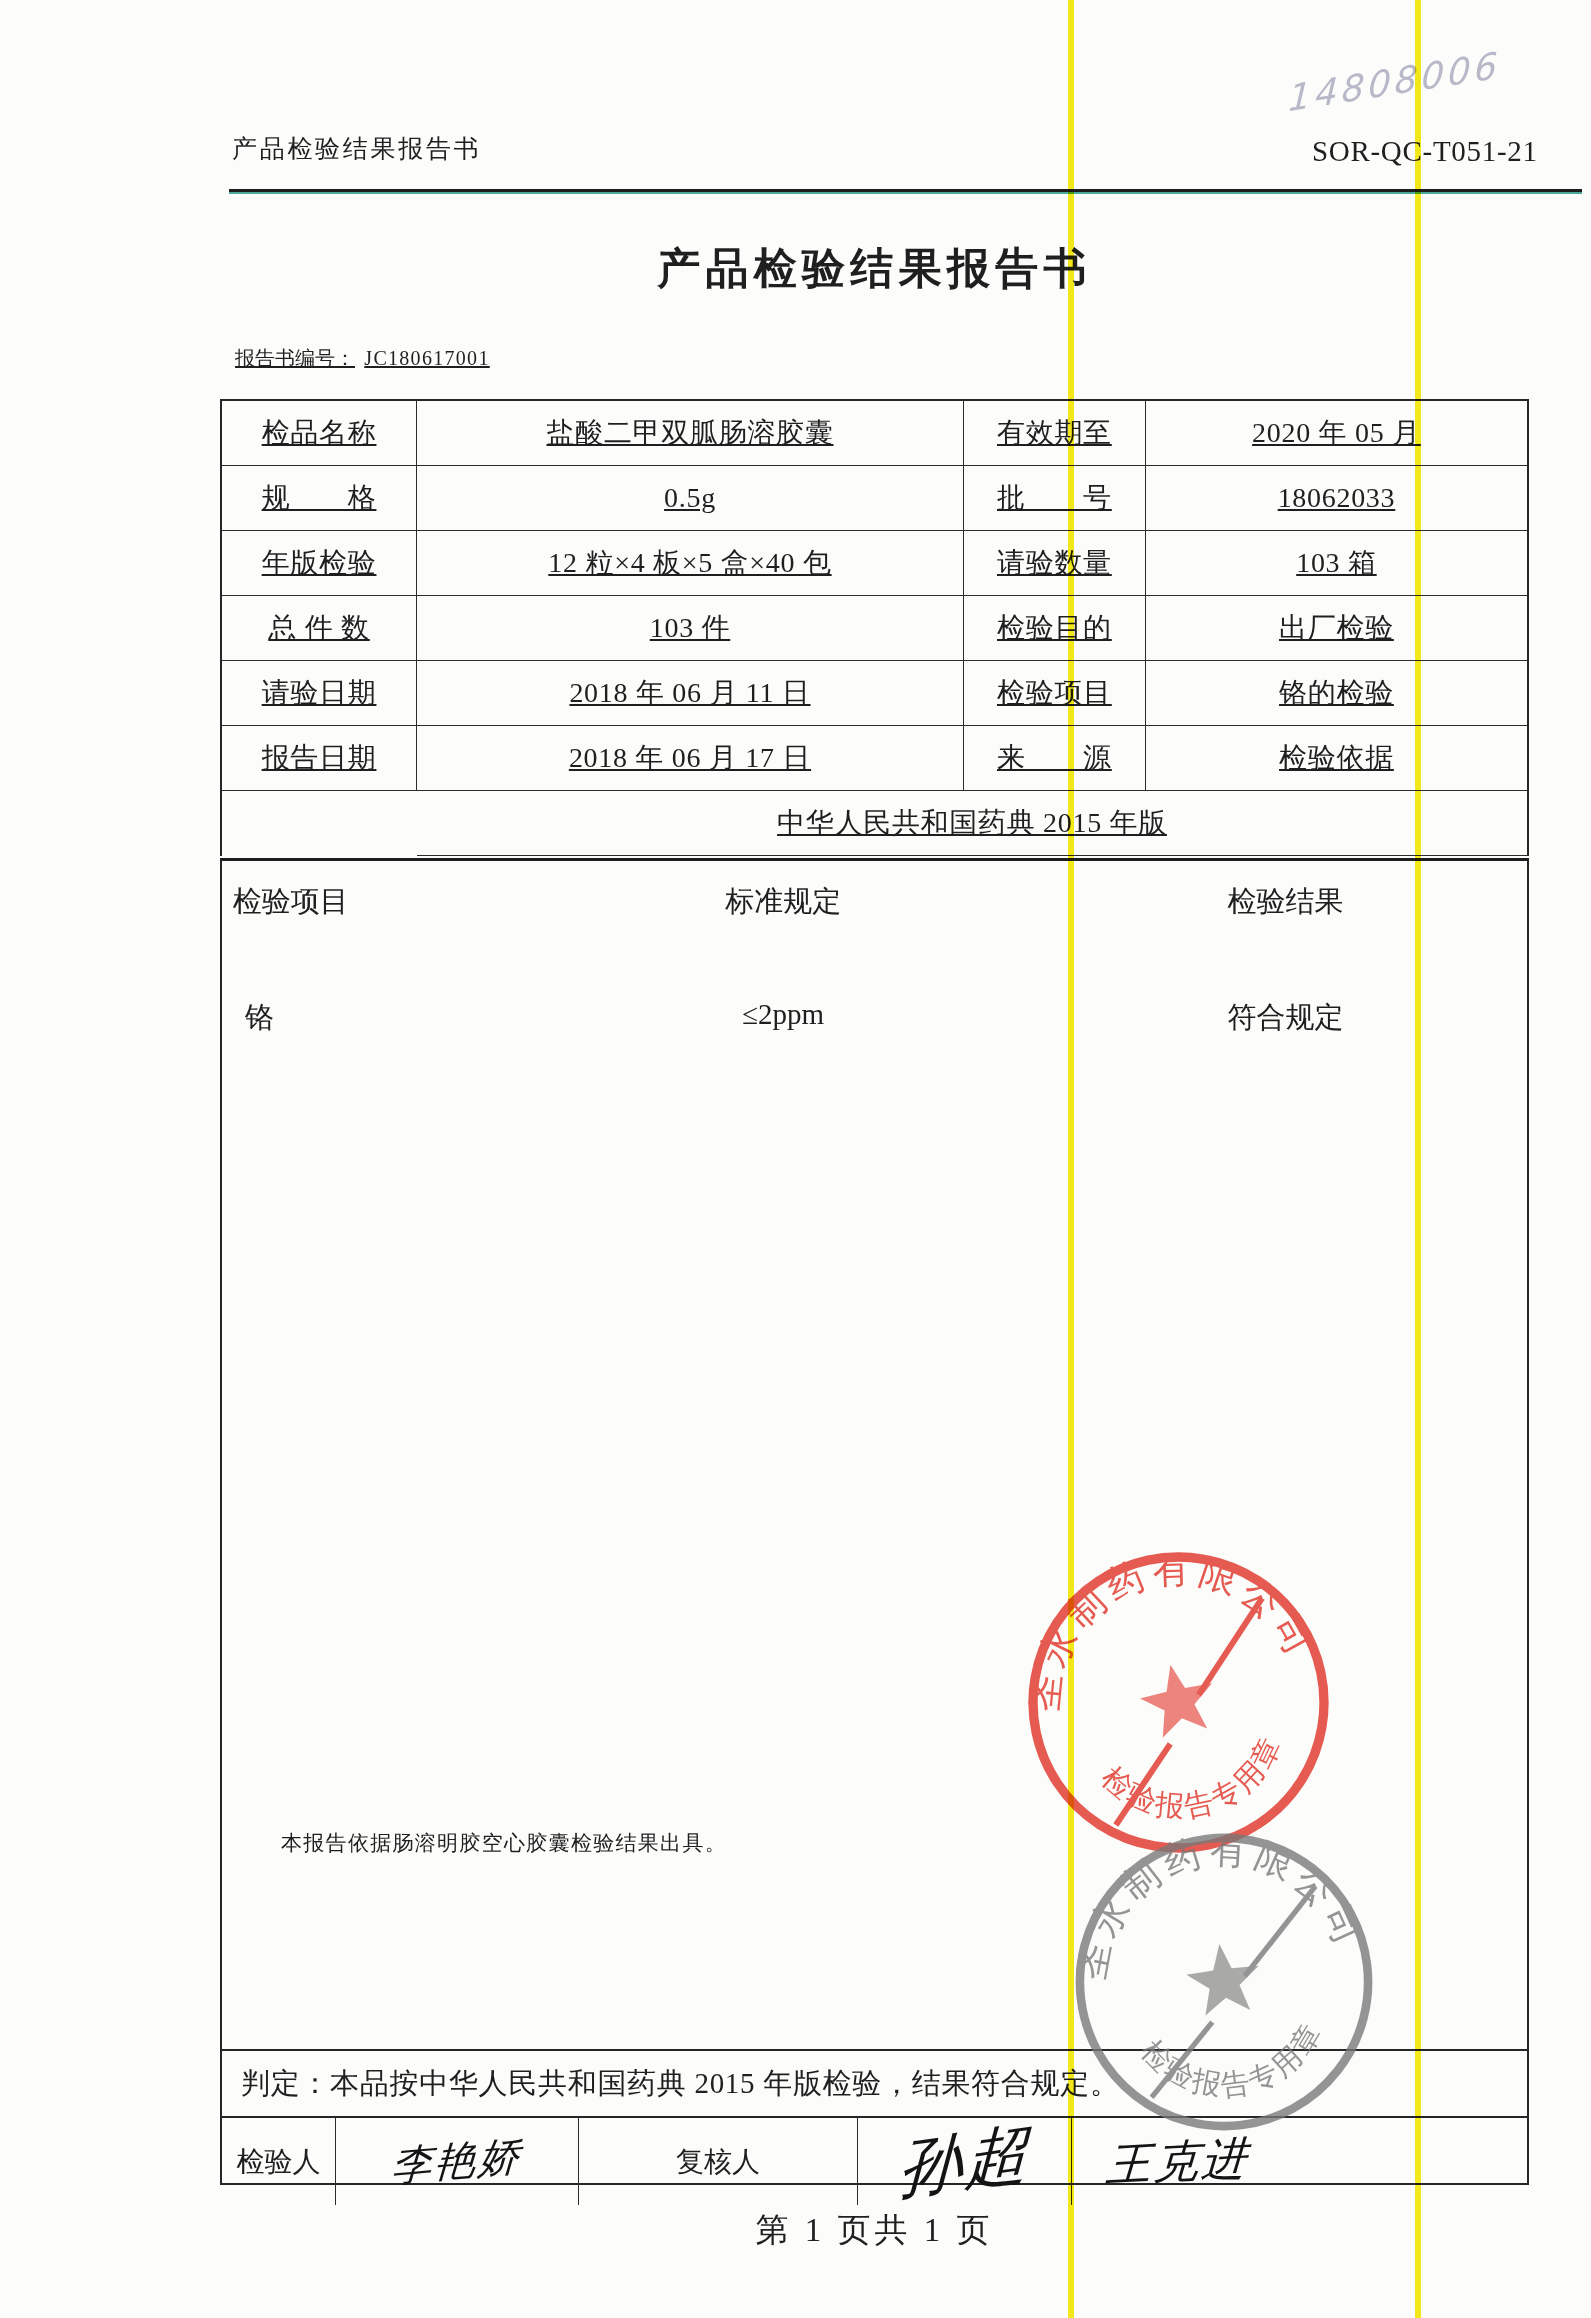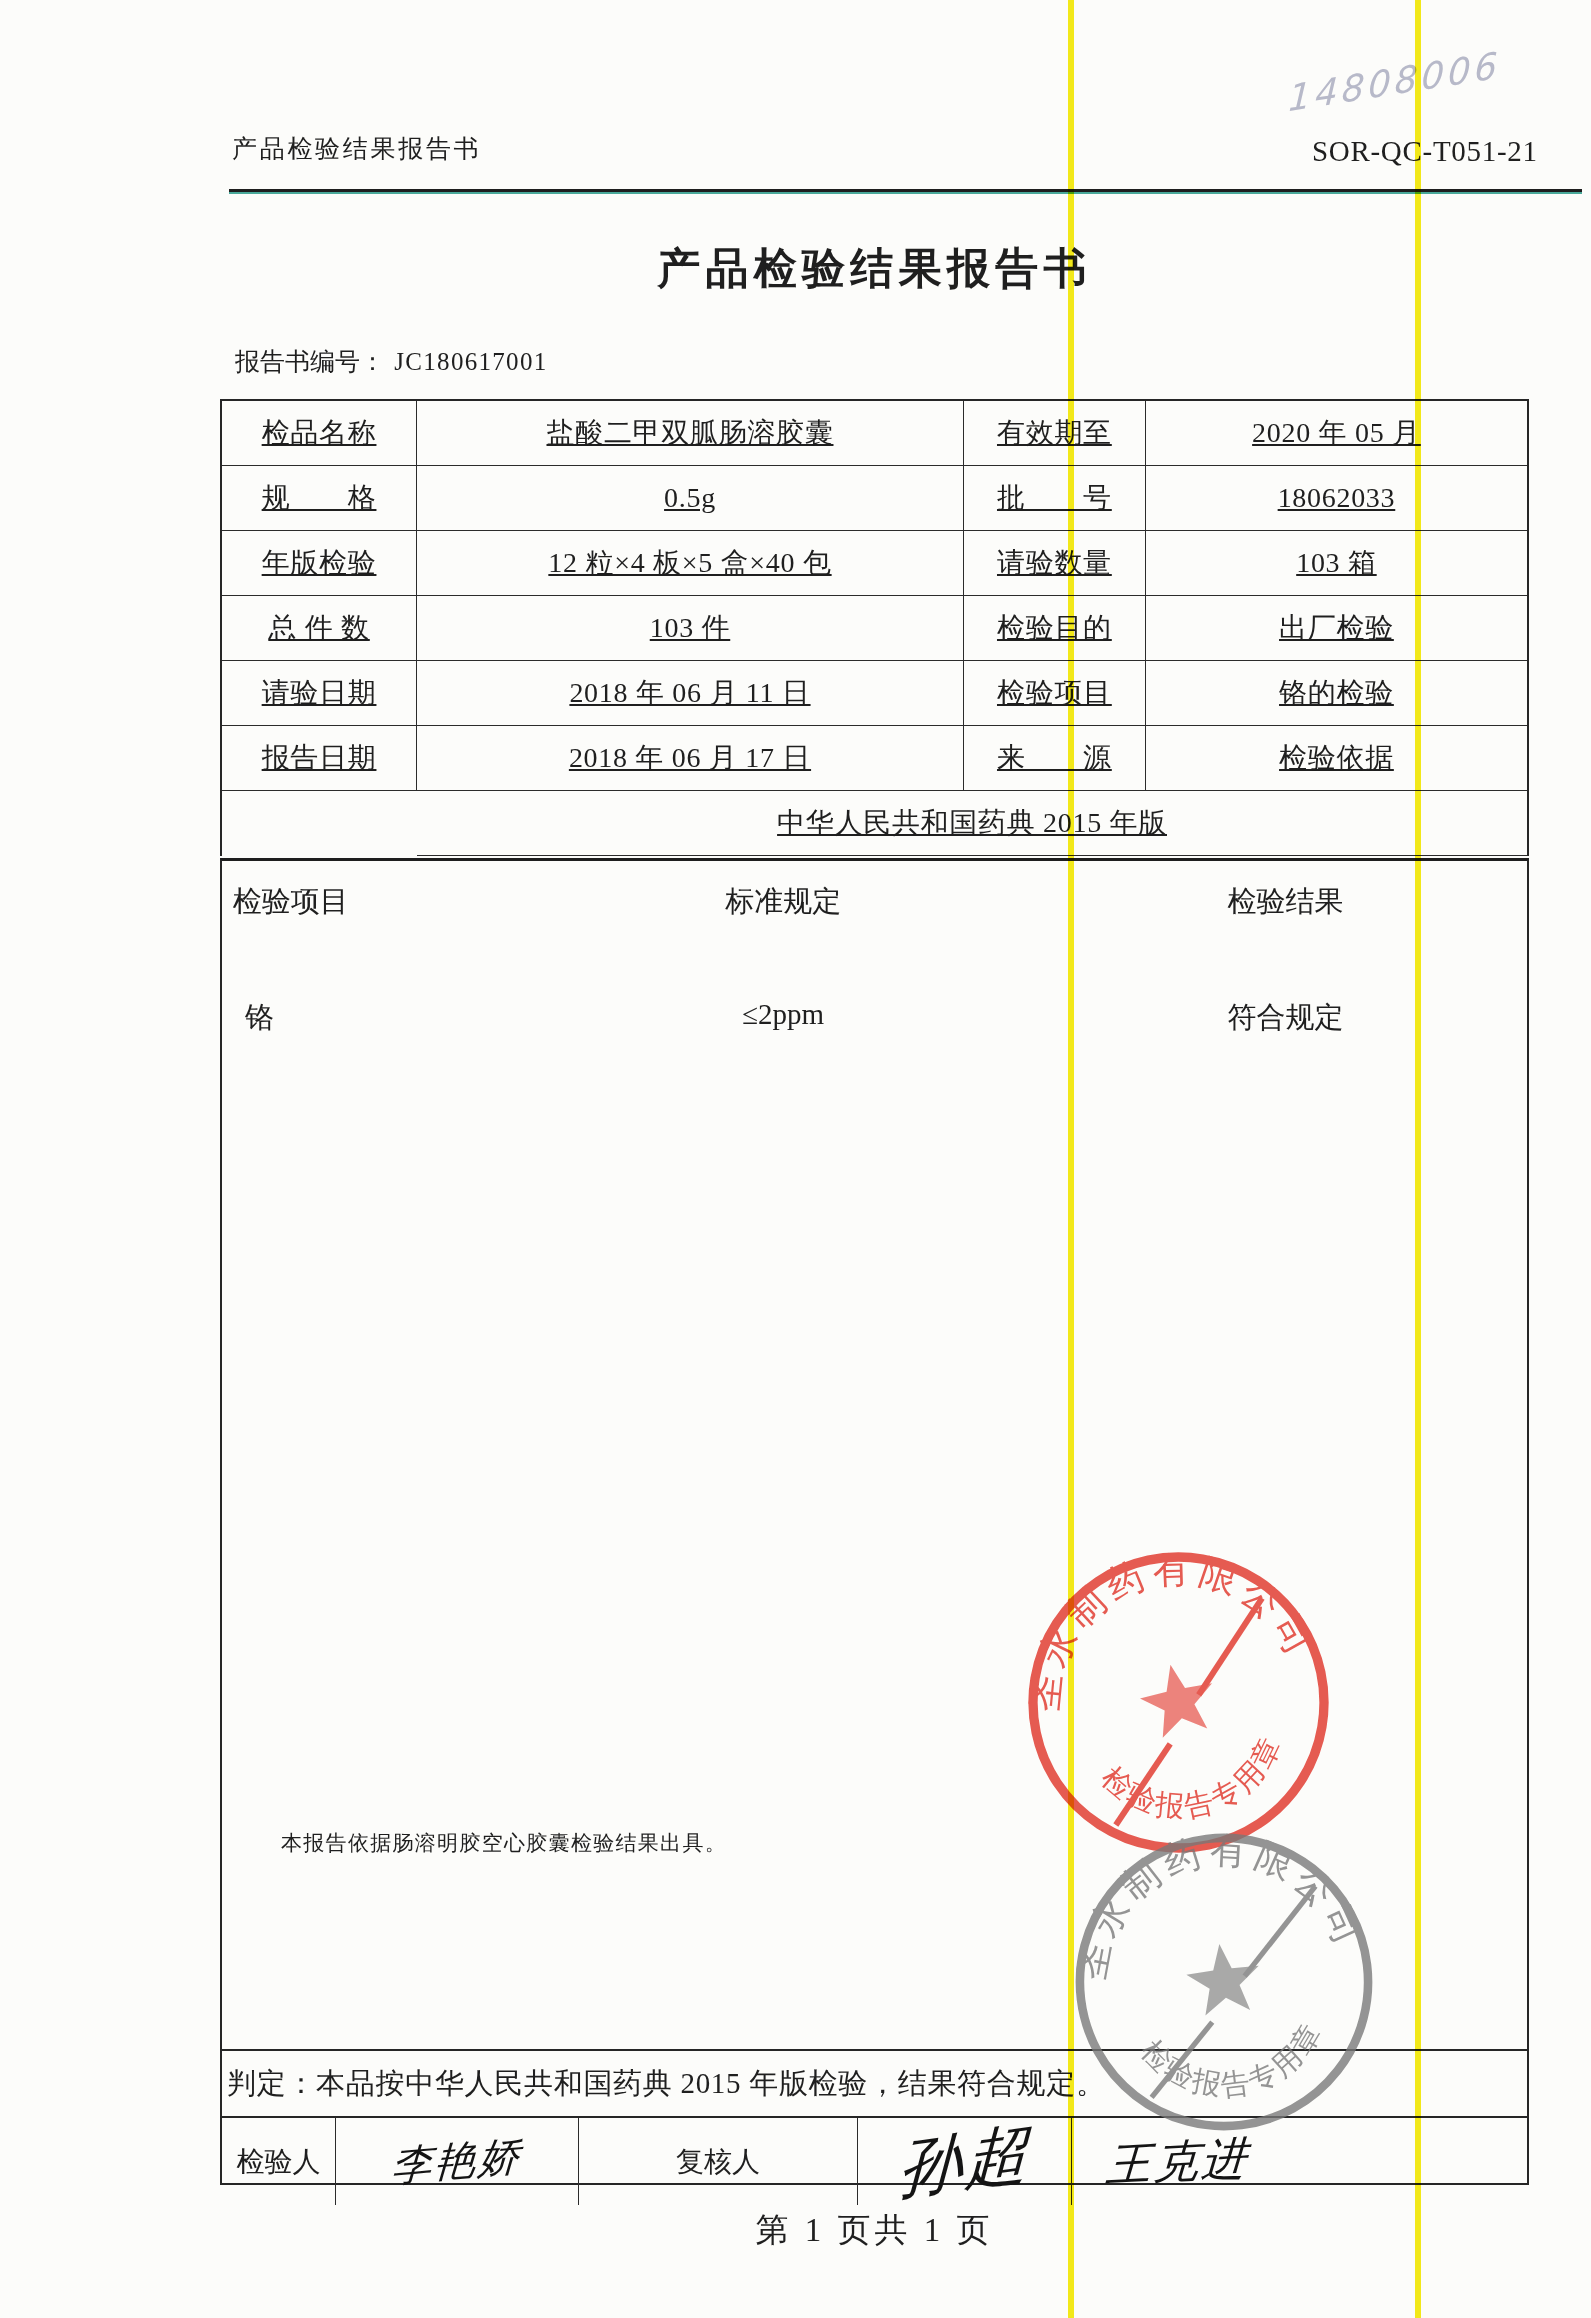--- a/index.html
+++ b/index.html
@@ -18,21 +18,21 @@
     font-family:"DejaVu Sans", sans-serif;
   }
   .hdr-rule{
     position:absolute;left:229px;top:189px;width:1353px;height:2.7px;
     background:#1e1e1e;border-bottom:2px solid #49a99a;
   }
   .doc-title{
     position:absolute;left:220px;top:240px;width:1309px;text-align:center;
     font-size:43px;font-weight:bold;letter-spacing:5.3px;
   }
-  .report-no{position:absolute;left:235px;top:345px;font-size:25px;}
+  .report-no{position:absolute;left:235px;top:345px;font-size:20px;text-decoration:underline;}
   .report-no .val{margin-left:9.3px;letter-spacing:1.3px;}
 
   
   .itable{
     position:absolute;left:220px;top:399px;width:1309px;
     display:grid;
     grid-template-columns:14.95% 41.9% 13.95% 29.2%;
     grid-template-rows:repeat(7,65px);
     border:2px solid #262626;border-bottom:none;
     box-sizing:border-box;
@@ -57,21 +57,21 @@
   .rhead{top:21.3px;} .rrow{top:137px;}
   .rc-item{position:absolute;left:10.7px;}
   .rrow .rc-item{left:23px;}
   .rc-std{position:absolute;left:43%;transform:translateX(-50%);}
   .rc-res{position:absolute;left:81.5%;transform:translateX(-50%);}
   .rnote{position:absolute;left:59px;top:968px;font-size:21px;letter-spacing:1.3px;}
   .judge{
     position:absolute;left:0;right:0;top:1188px;height:69px;
     border-top:2px solid #262626;border-bottom:2px solid #262626;
     box-sizing:border-box;display:flex;align-items:center;
-    padding-left:5px;font-size:29px;letter-spacing:0.7px;
+    padding-left:19px;font-size:29px;letter-spacing:0.7px;
   }
   .signrow{
     position:absolute;left:0;right:0;top:1257px;bottom:0;
     display:grid;grid-template-columns:114px 243px 279px 214px 211px auto;
   }
   .signrow>div{
     border-right:1.3px solid #2b2b2b;display:flex;align-items:center;justify-content:center;
     font-size:28px;box-sizing:border-box;overflow:visible;
   }
   .signrow>div:last-child{border-right:none;}

